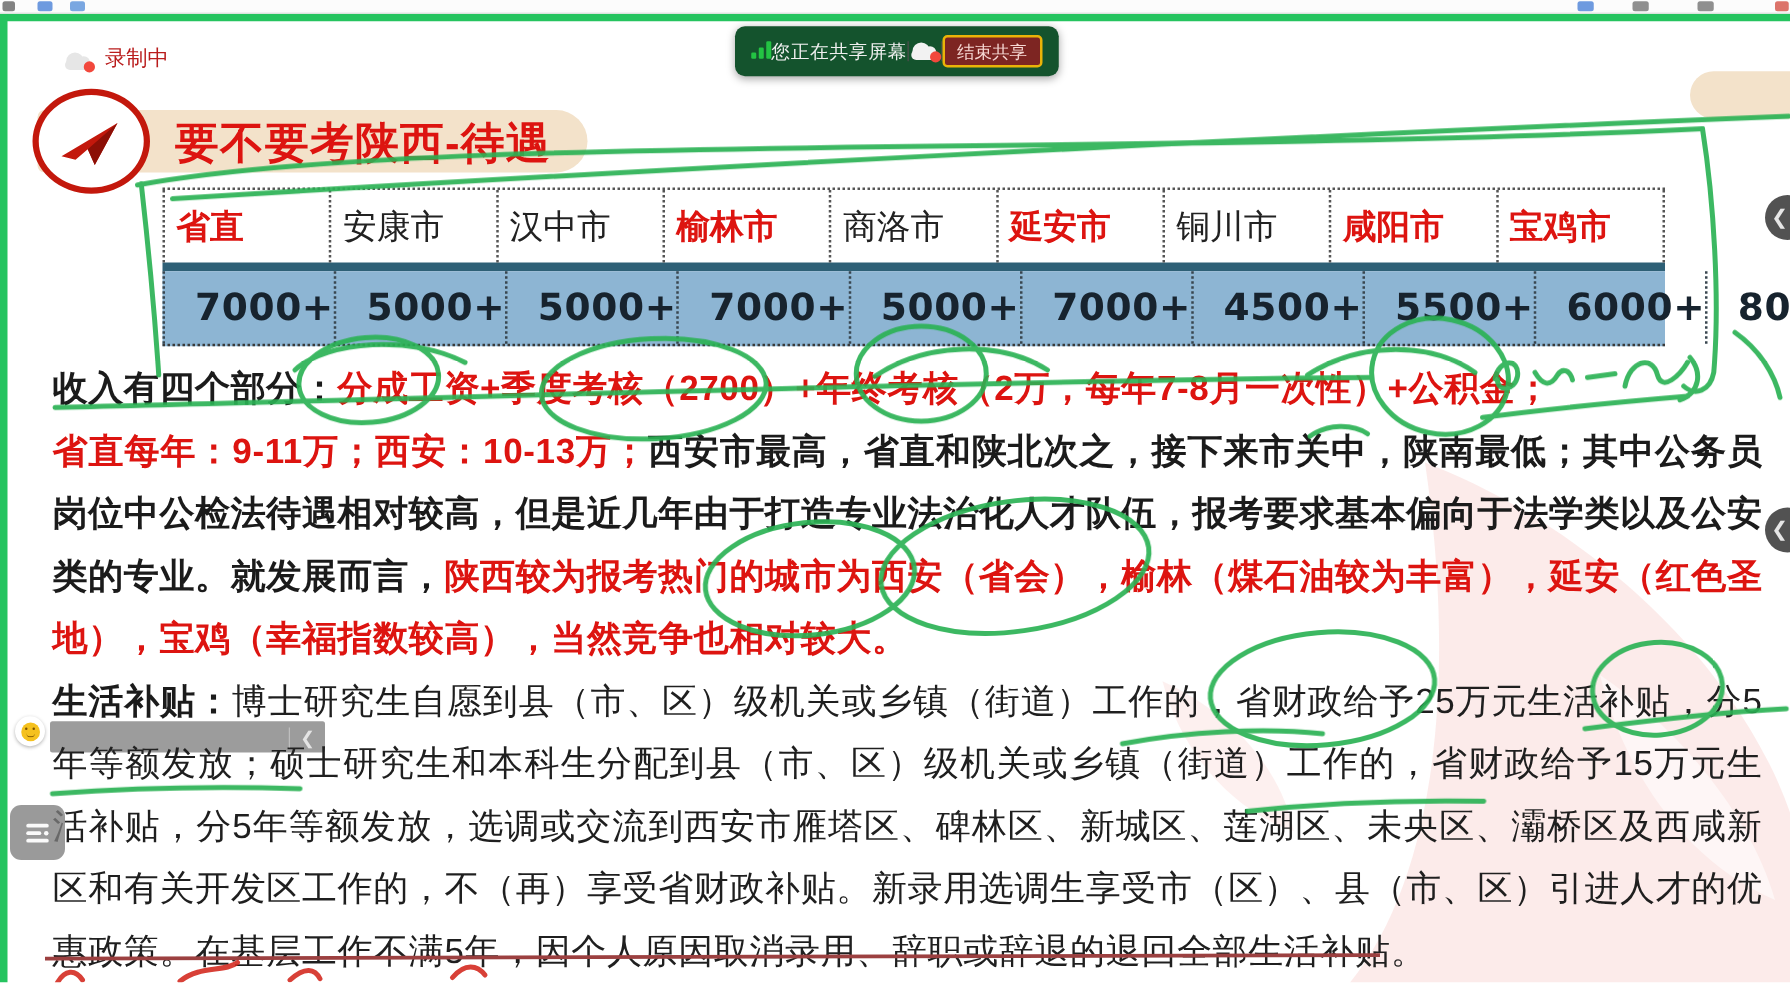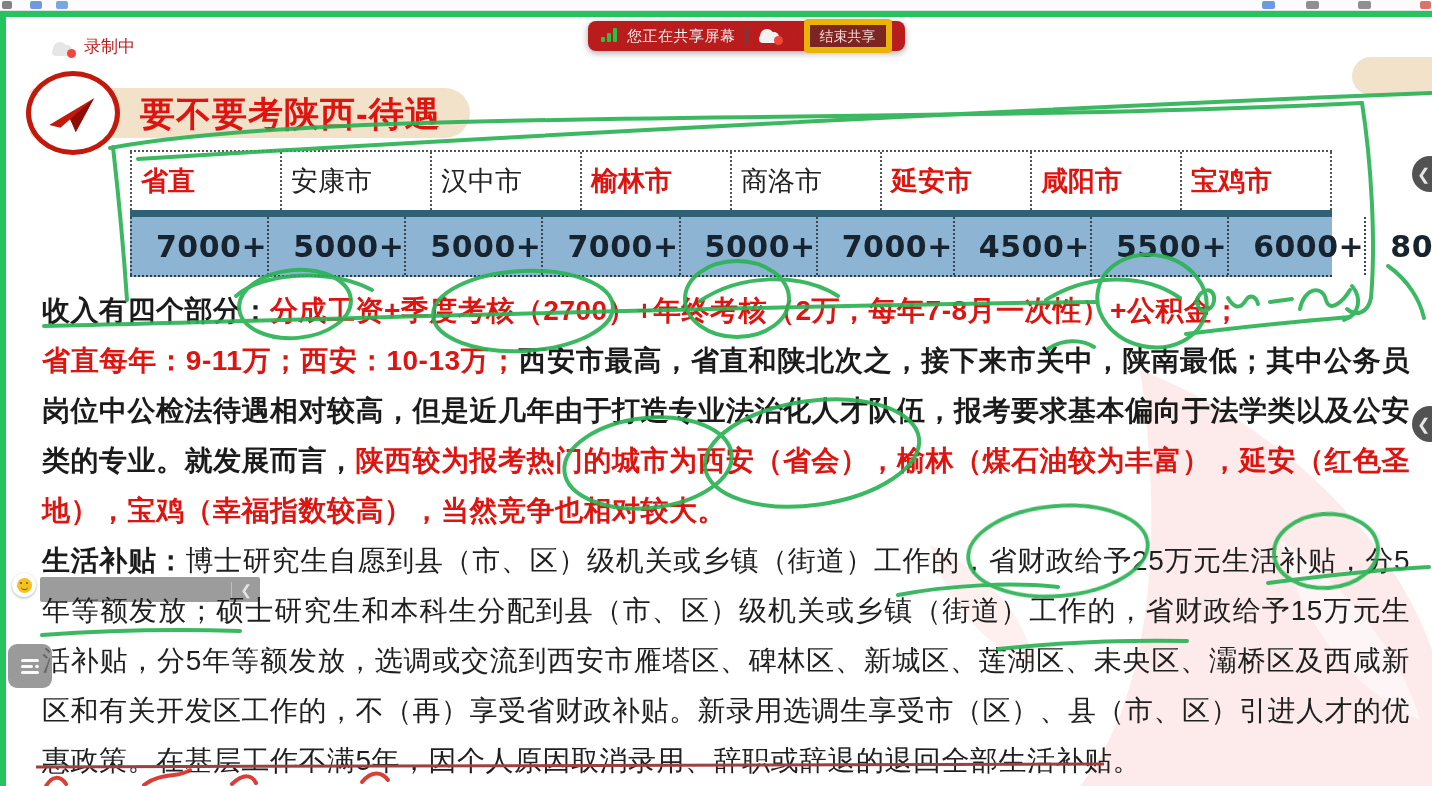--- a/index.html
+++ b/index.html
@@ -17,29 +17,29 @@
   
   .rec{position:absolute;top:35px;left:50px;display:flex;align-items:flex-end;gap:8px;z-index:80;
     color:#b91c1c;font-size:17px}
   .cloud{position:relative;width:26px;height:18px;display:inline-block}
   .cloud .puff{position:absolute;background:#e6e6e6;border-radius:50%}
   .cloud .p1{width:14px;height:14px;left:3px;top:2px}
   .cloud .p2{width:10px;height:10px;left:12px;top:5px}
   .cloud .base{position:absolute;left:2px;top:8px;width:21px;height:8px;background:#e6e6e6;border-radius:5px}
   .cloud .dot{position:absolute;right:0;bottom:0;width:9px;height:9px;background:#f2483c;border-radius:50%}
   
-  .share-pill{position:absolute;top:21px;left:588px;height:30px;background:#b91c1c;border-radius:8px;
-    display:flex;align-items:center;gap:10px;padding:0 13px;z-index:95;box-shadow:0 2px 7px rgba(0,0,0,.35)}
+  .share-pill{position:absolute;top:21px;left:588px;height:40px;background:#14532d;border-radius:8px;
+    display:flex;align-items:center;padding:0 13px;z-index:95;box-shadow:0 2px 7px rgba(0,0,0,.35)}
   .sig{display:flex;align-items:flex-end;gap:2px;padding-bottom:2px}
   .sig i{display:block;width:4px;background:#23c343;border-radius:1px}
   .sig i:nth-child(1){height:5px}.sig i:nth-child(2){height:9px}.sig i:nth-child(3){height:14px}
   .share-text{color:#efefef;font-size:15px;letter-spacing:.5px}
   .vdiv{width:1px;height:16px;background:#4d4d4d}
   .pill-cloud .puff,.pill-cloud .base{background:#f2f2f2}
-  .end-btn{background:var(--end_share_red);border:6px solid #eab308;color:#f6d8d3;font-size:14px;
+  .end-btn{background:var(--end_share_red);border:2px solid #eab308;color:#f6d8d3;font-size:14px;
     padding:4px 10px;border-radius:4px;line-height:1;cursor:pointer}
   
   .title-band{position:absolute;left:30px;top:88px;width:440px;height:50px;background:var(--title_band_cream);
     border-radius:6px 26px 26px 6px;z-index:2}
   .corner-blob{position:absolute;right:0;top:57px;width:80px;height:38px;background:var(--title_band_cream);
     border-radius:20px 0 0 20px;z-index:1}
   .title-text{position:absolute;left:140px;top:91px;font-size:35px;font-weight:700;color:var(--slide_red);
     z-index:3;letter-spacing:1px}
   .logo{position:absolute;left:26px;top:71px;width:84px;height:74px;border:5px solid #c3180c;border-radius:50%;
     background:#fff;z-index:4;display:flex;align-items:center;justify-content:center}
@@ -144,20 +144,21 @@
 </div>
 
 <div class="table">
   <div class="thead">
       <div class="th red">省直</div>
       <div class="th">安康市</div>
       <div class="th">汉中市</div>
       <div class="th red">榆林市</div>
       <div class="th">商洛市</div>
       <div class="th red">延安市</div>
+      <div class="th">铜川市</div>
       <div class="th red">咸阳市</div>
       <div class="th red">宝鸡市</div>
     </div>
   <div class="tbar"></div>
   <div class="tvals">
       <div class="td">7000+</div>
       <div class="td">5000+</div>
       <div class="td">5000+</div>
       <div class="td">7000+</div>
       <div class="td">5000+</div>

